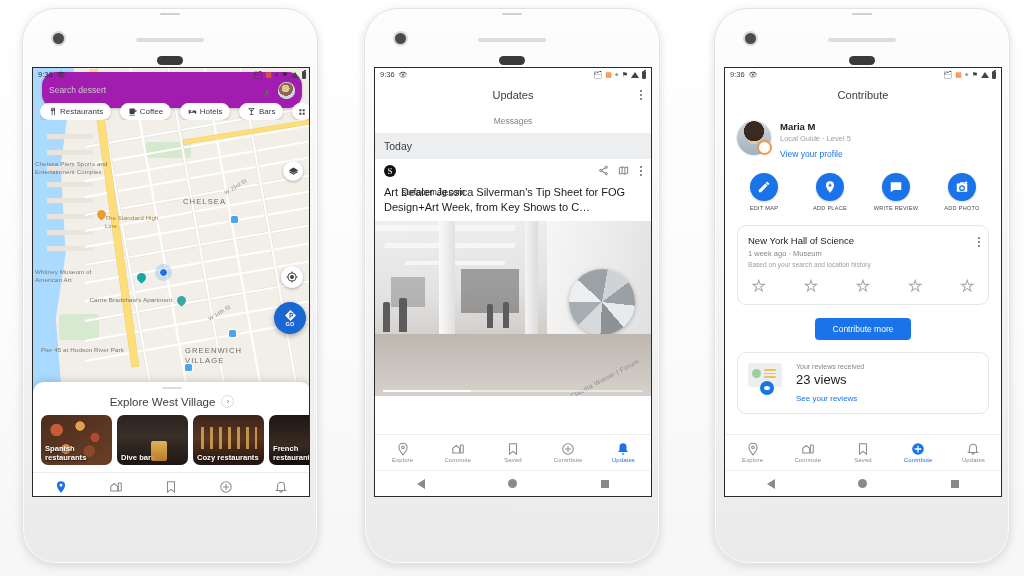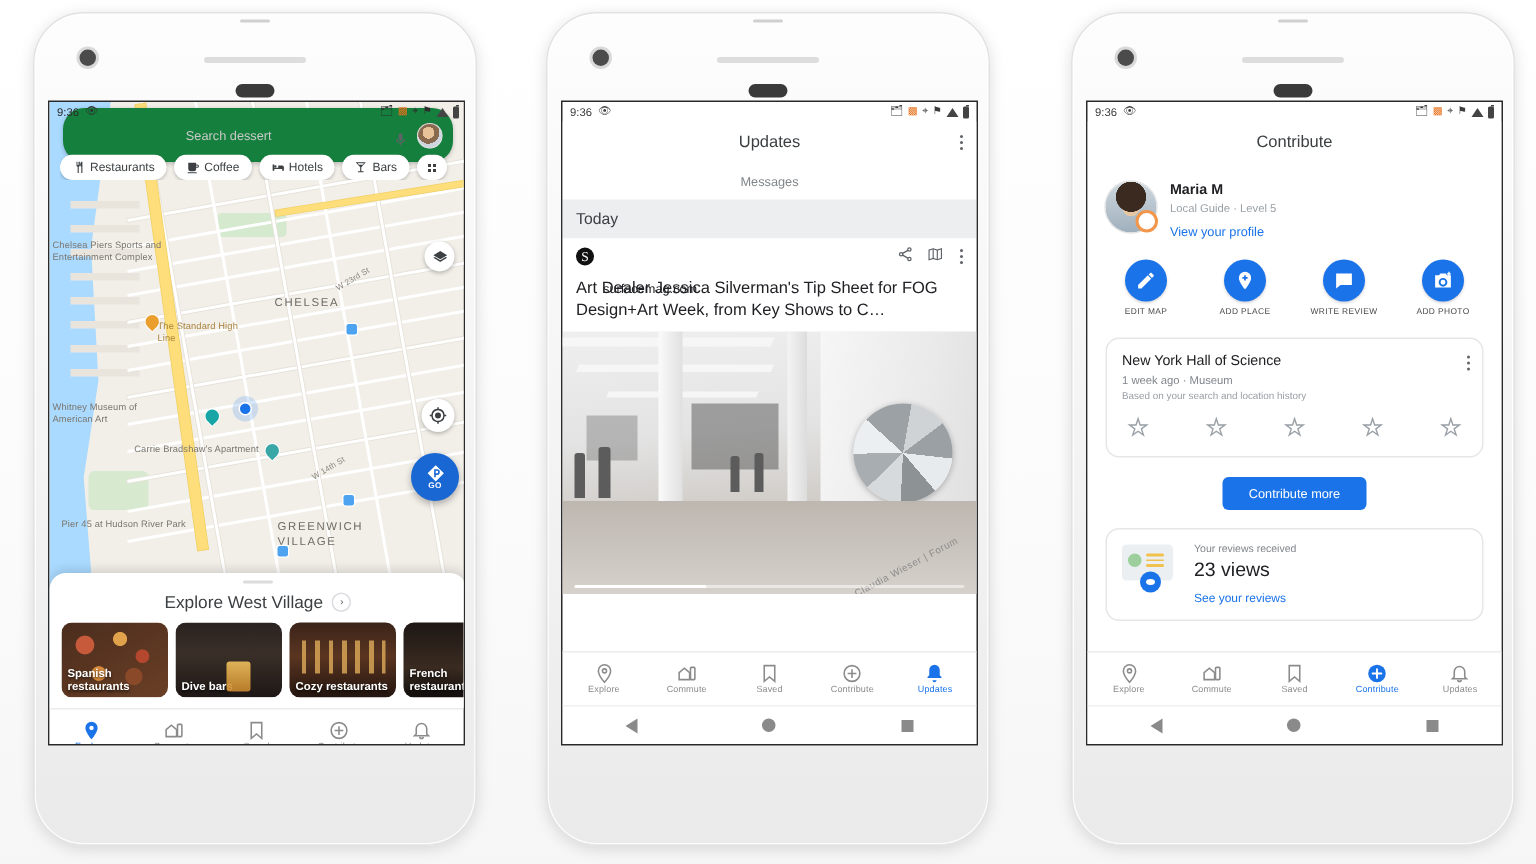--- a/index.html
+++ b/index.html
@@ -129,36 +129,35 @@
     position:absolute; width:9px; height:9px; border-radius:50%;
     background:#1a73e8; border:1.6px solid #fff; box-shadow:0 0 0 4px rgba(26,115,232,.18);
   }
   .transit {
     position:absolute; width:7px; height:7px; background:#4da3f0; border-radius:1.5px;
     box-shadow:0 0 0 .8px #fff;
   }
 
   .searchbar {
     position:absolute; left:9px; top:4px; width:260px; height:36px;
-    background:#15803d; border-radius:14px; display:flex; align-items:center;
+    background:#a21caf; border-radius:14px; display:flex; align-items:center;
     padding:0 7px; gap:6px; box-shadow:0 1px 3px rgba(0,0,0,.22);
     z-index:30;
-    text-align:center;
   }
   .searchbar .ph { flex:1; font-size:8.5px; color:#c9c9c9; }
   .mic { width:10px;height:10px; }
   .avatar-sm {
     width:17px;height:17px;border-radius:50%;
     background:radial-gradient(circle at 45% 38%, #e8c39a 0 28%, #8a6a4f 28% 52%, #cdd6de 52% 100%);
     box-shadow:0 0 0 .7px #ddd inset;
   }
 
   .chips {
     position:absolute; left:7px; top:35px; display:flex; gap:5px; z-index:30;
-    width:272px; overflow:hidden;
+    width:272px; overflow:hidden;justify-content:space-between;
   }
   .chip {
     display:flex; align-items:center; gap:3px; height:17px; padding:0 8px;
     background:#fff; border-radius:10px; box-shadow:0 1px 2.5px rgba(0,0,0,.23);
     font-size:8px; color:#3c4043; white-space:nowrap; flex:none;
   }
   .chip svg { width:9px; height:9px; }
 
   .layerbtn {
     position:absolute; right:8px; top:93px; width:20px; height:20px; border-radius:50%;

